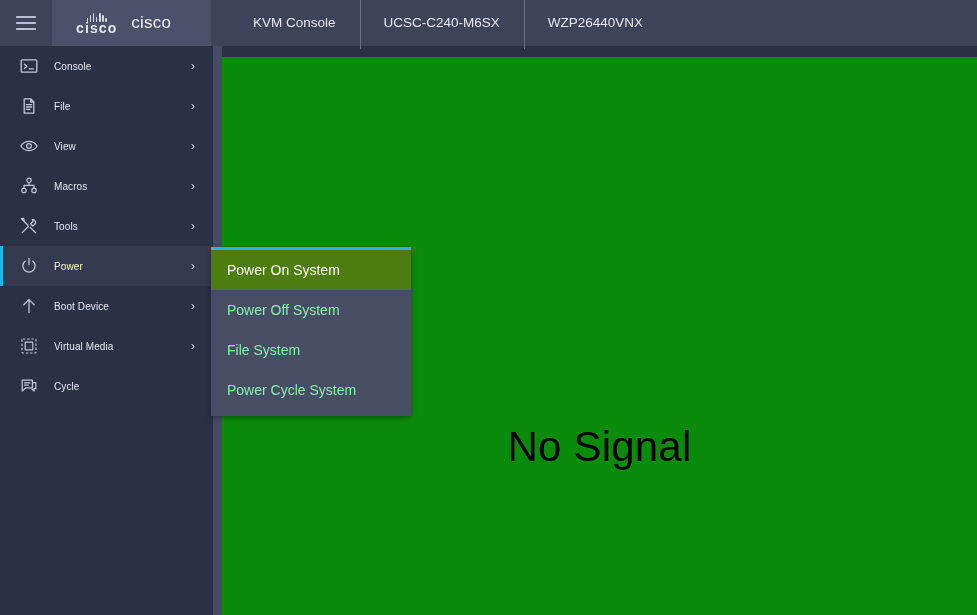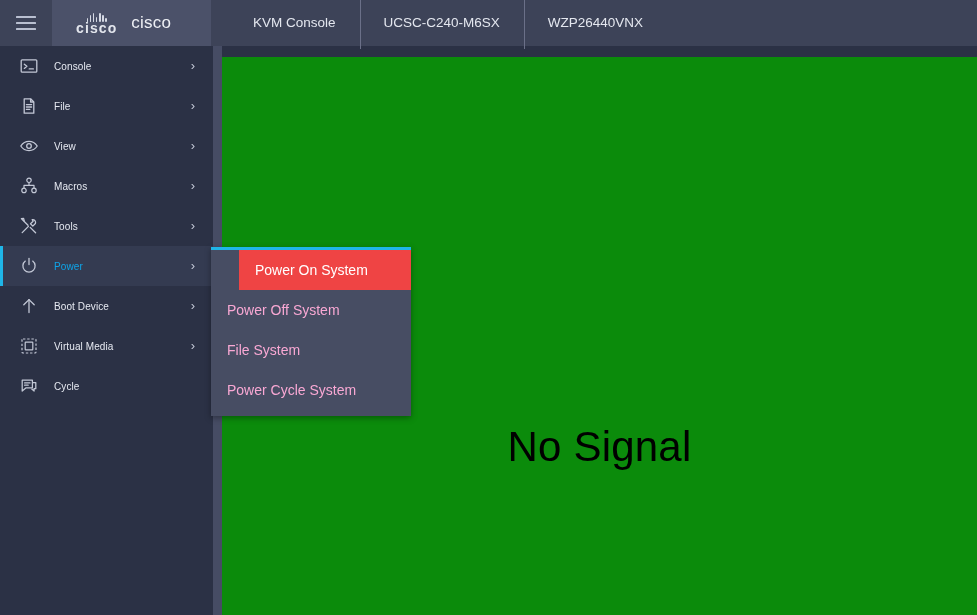--- a/index.html
+++ b/index.html
@@ -166,21 +166,21 @@
     justify-content: center;
     color: #c3c8d6;
   }
   .menu-icon svg { display: block; }
   .menu-label {
     margin-left: 14px;
     font-size: 10px;
     color: #e6e9f1;
     letter-spacing: 0.1px;
   }
-  .menu-item.active .menu-label { color: #0ea5e9; }
+  .menu-item.active .menu-label { color: #fef9c3; }
   .menu-chevron {
     position: absolute;
     right: 18px;
     top: 0;
     height: 40px;
     line-height: 40px;
     font-size: 13px;
     color: #c3c8d6;
   }
 
@@ -205,29 +205,28 @@
     border-top: 3px solid #1fb6e8;
     box-shadow: 0 2px 6px rgba(0,0,0,0.35);
     z-index: 35;
     padding-bottom: 6px;
   }
   .submenu-item {
     height: 40px;
     line-height: 40px;
     padding-left: 16px;
     font-size: 14px;
-    color: #f9a8d4;
+    color: #86efac;
     white-space: nowrap;
     cursor: default;
   }
   .submenu-item.enabled {
     color: #ffffff;
-    background: #ef4444;
+    background: #4d7c0f;
     cursor: pointer;
-    margin-left: 28px;
   }
 
   
   .canvas {
     position: absolute;
     top: 57px;
     left: 222px;
     width: 755px;
     height: 569px;
     background: #0b8b0b;

